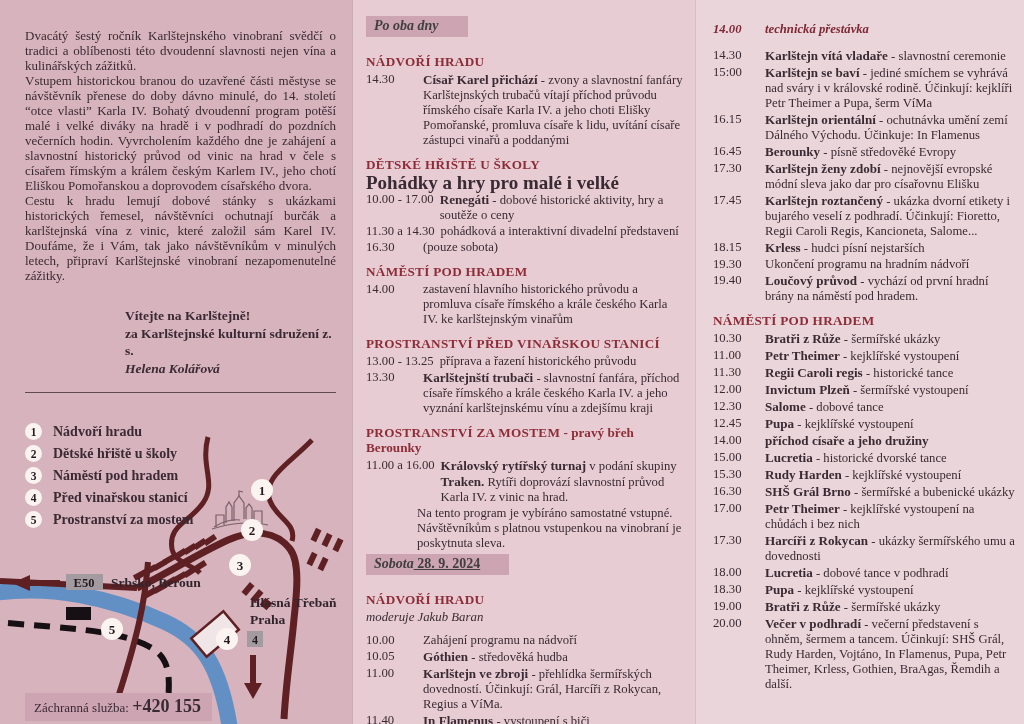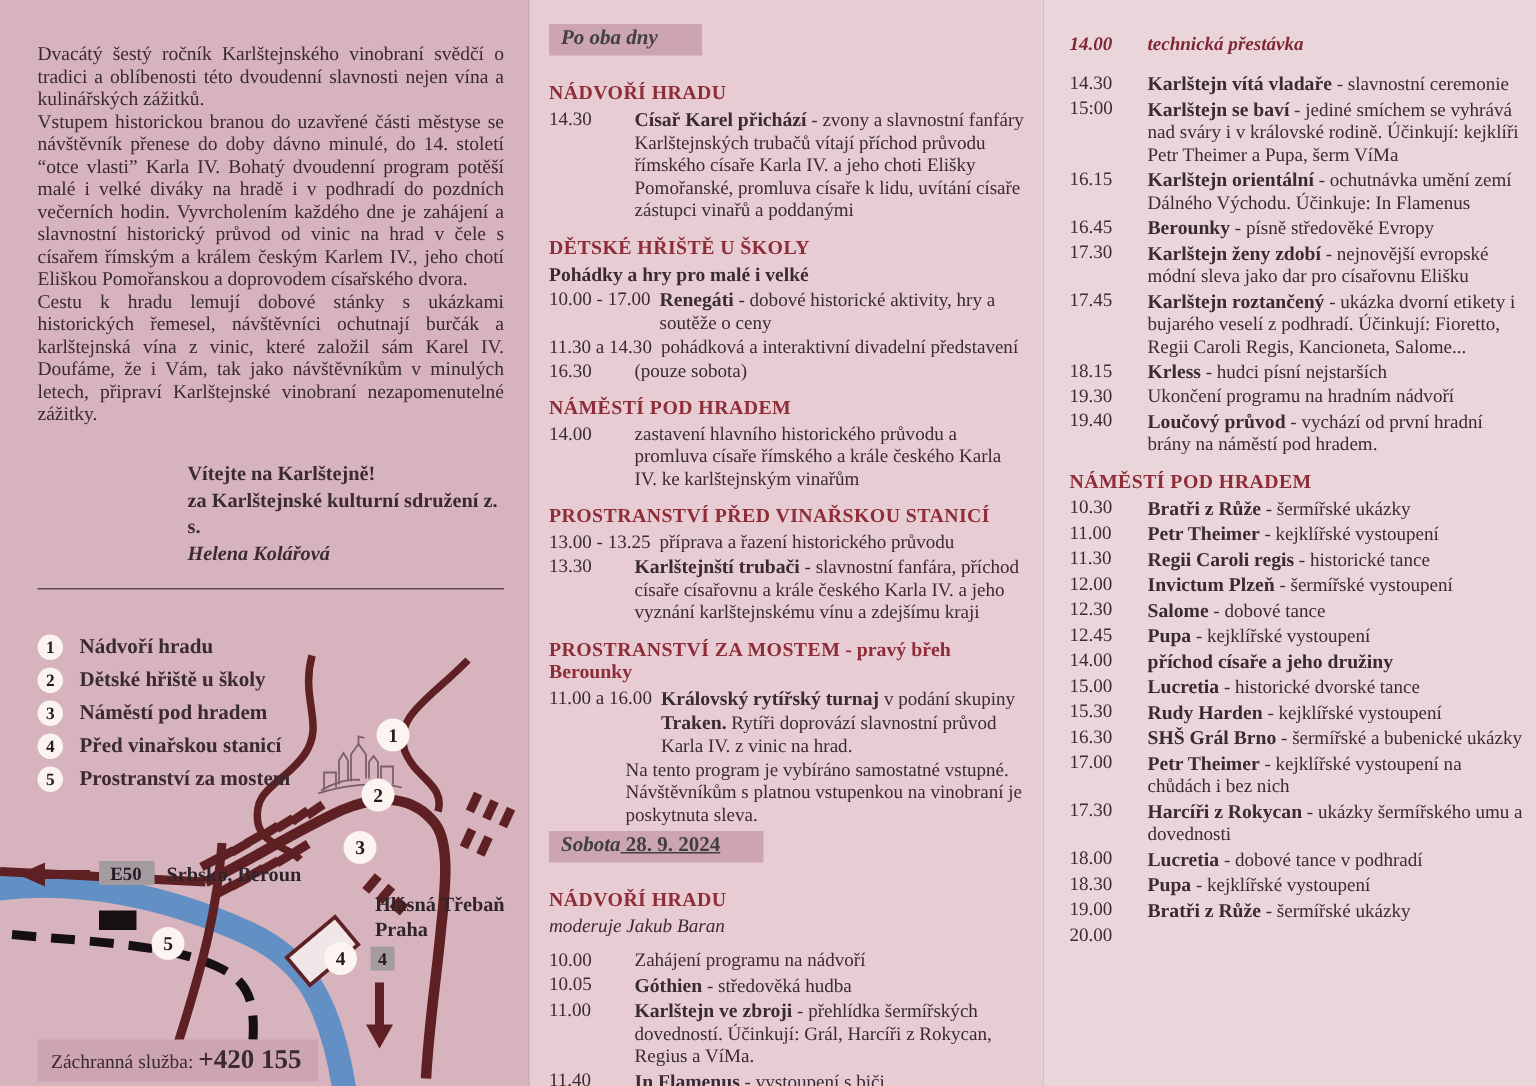--- a/index.html
+++ b/index.html
@@ -33,21 +33,21 @@
   .emergency b{font-size:18px;}
 
   
   .band{display:inline-block;background:#cda4b1;padding:2px 29px 3px 8px;
         font-size:14px;margin:0 0 8px 0;color:#404040;}
   .band em{font-weight:bold;}
   .band .rest{font-weight:bold;font-style:normal;text-decoration:underline;}
   .venue{color:#8e2c38;font-weight:bold;font-size:13.2px;letter-spacing:.3px;
          margin:9px 0 3px 0;line-height:15px;}
   .venue .suffix{letter-spacing:0;}
-  .sub{font-weight:bold;font-size:13px;margin:0 0 1px 0;line-height:16px;}
+  .sub{font-weight:bold;font-size:19px;margin:0 0 1px 0;line-height:16px;}
   .subi{font-style:italic;font-size:12.8px;margin:0 0 8px 0;line-height:15px;}
   .row{display:flex;font-size:12.7px;line-height:15px;margin:0 0 1px 0;}
   .row .t{min-width:51px;white-space:nowrap;padding-right:6px;flex:none;}
   .col-right .row .t{min-width:46px;}
   .row .b{flex:1;}
   .n{font-weight:bold;font-size:13.1px;}
   .tech{color:#7e2735;font-style:italic;font-weight:bold;margin-bottom:11px;}
   .note{font-size:12.7px;line-height:15px;margin:1px 0 3px 51px;}
 </style>
 </head>
@@ -242,21 +242,21 @@
         <span class="t">16.30</span>
         <span class="b"><span>(pouze sobota)</span></span>
       </div><div class="venue">NÁMĚSTÍ POD HRADEM</div><div class="row">
         <span class="t">14.00</span>
         <span class="b"><span>zastavení hlavního historického průvodu a promluva císaře římského a krále českého Karla IV. ke karlštejnským vinařům</span></span>
       </div><div class="venue">PROSTRANSTVÍ PŘED VINAŘSKOU STANICÍ</div><div class="row">
         <span class="t">13.00 - 13.25</span>
         <span class="b"><span>příprava a řazení historického průvodu</span></span>
       </div><div class="row">
         <span class="t">13.30</span>
-        <span class="b"><b class="n">Karlštejnští trubači</b> - <span>slavnostní fanfára, příchod císaře císařovnu a krále českého Karla IV. a jeho vyznání karlštejnskému vínu a zdejšímu kraji</span></span>
+        <span class="b"><b class="n">Karlštejnští trubači</b> - <span>slavnostní fanfára, příchod císaře římského a krále českého Karla IV. a jeho vyznání karlštejnskému vínu a zdejšímu kraji</span></span>
       </div><div class="venue">PROSTRANSTVÍ ZA MOSTEM<span class="suffix"> - pravý břeh Berounky</span></div><div class="row">
         <span class="t">11.00 a 16.00</span>
         <span class="b"><b class="n">Královský rytířský turnaj</b> <span>v podání skupiny</span> <b class="n">Traken.</b> <span>Rytíři doprovází slavnostní průvod Karla IV. z vinic na hrad.</span></span>
       </div><div class="note">Na tento program je vybíráno samostatné vstupné. Návštěvníkům s platnou vstupenkou na vinobraní je poskytnuta sleva.</div><div class="band"><em>Sobota</em><span class="rest"> 28. 9. 2024</span></div><div style="height: 0px;"></div><div class="venue">NÁDVOŘÍ HRADU</div><div class="subi">moderuje Jakub Baran</div><div class="row">
         <span class="t">10.00</span>
         <span class="b"><span>Zahájení programu na nádvoří</span></span>
       </div><div class="row">
         <span class="t">10.05</span>
         <span class="b"><b class="n">Góthien</b> - <span>středověká hudba</span></span>
       </div><div class="row">
@@ -364,16 +364,17 @@
       <div class="row">
         <span class="t">18.30</span>
         <span class="b"><b class="n">Pupa</b> - <span>kejklířské vystoupení</span></span>
       </div>
       <div class="row">
         <span class="t">19.00</span>
         <span class="b"><b class="n">Bratři z Růže</b> - <span>šermířské ukázky</span></span>
       </div>
       <div class="row">
         <span class="t">20.00</span>
+        <span class="b"><b class="n">Večer v podhradí</b> - <span>večerní představení s ohněm, šermem a tancem. Účinkují: SHŠ Grál, Rudy Harden, Vojtáno, In Flamenus, Pupa, Petr Theimer, Krless, Gothien, BraAgas, Řemdih a další.</span></span>
       </div>
     </div>
 
 </div>
 
 </body></html>

